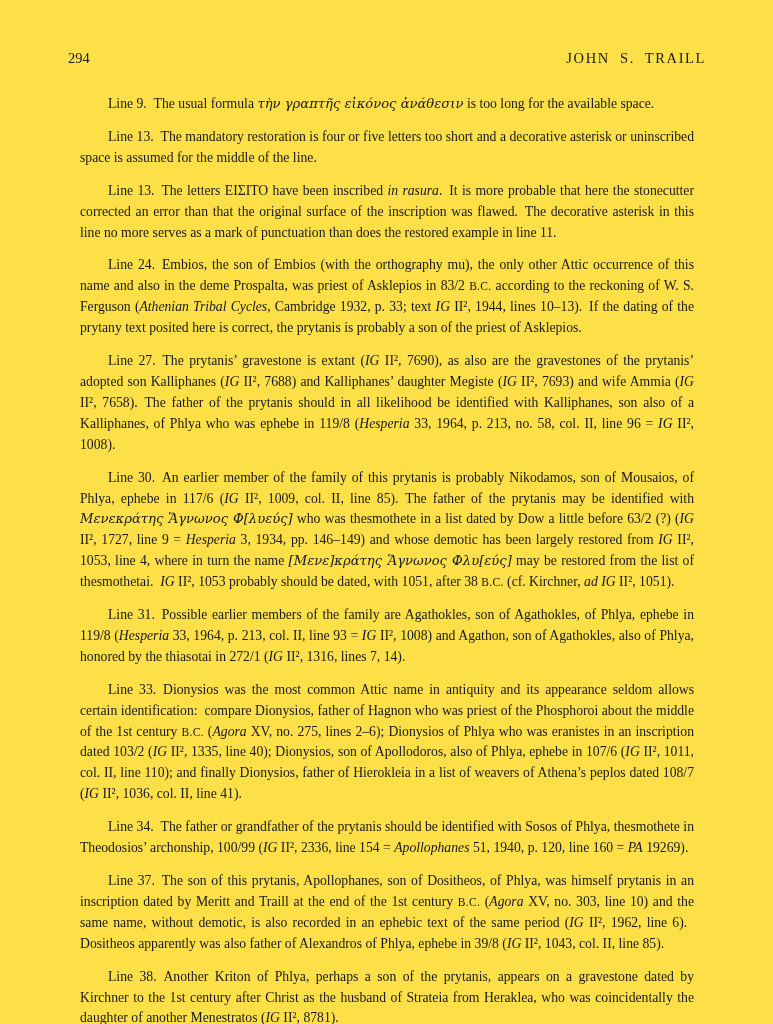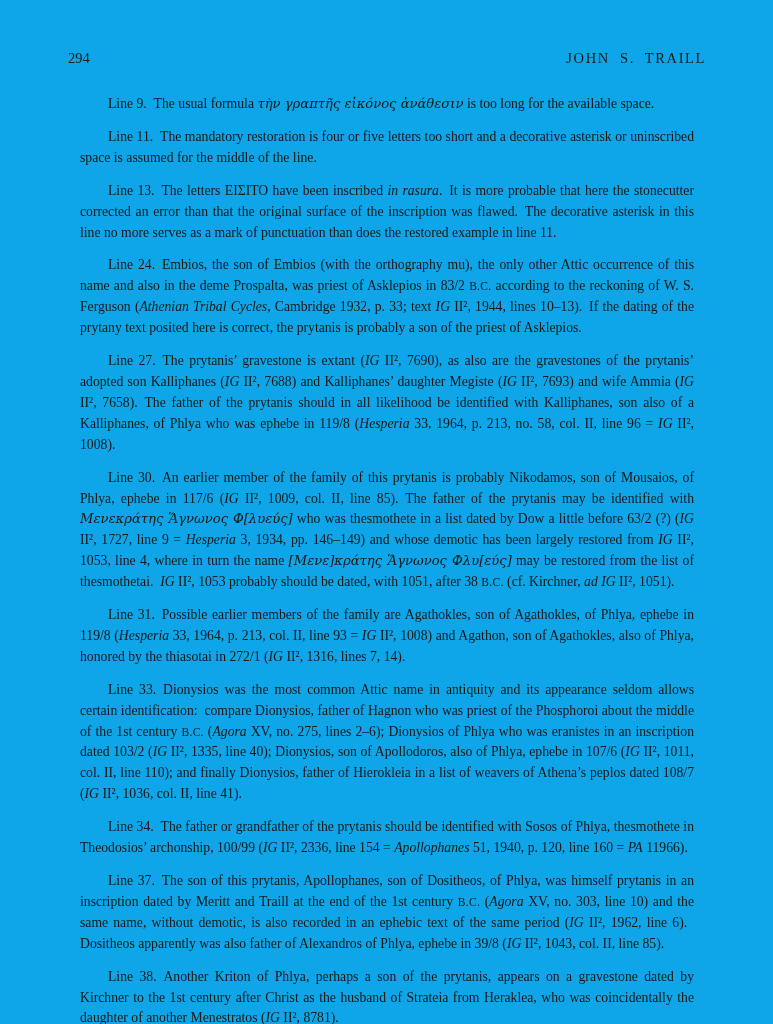--- a/index.html
+++ b/index.html
@@ -5,21 +5,21 @@
   html, body {
     margin: 0;
     padding: 0;
     background: #e8e8e4;
   }
   .page {
     position: relative;
     width: 773px;
     height: 1024px;
     margin: 0 auto;
-    background: #0ea5e9;
+    background: #fde047;
     color: #181817;
     overflow: hidden;
     font-family: "Liberation Serif", "DejaVu Serif", serif;
   }
   .content {
     position: absolute;
     left: 68px;
     top: 50px;
     width: 638px;
   }
@@ -70,25 +70,25 @@
 <body>
 
 <div class="page">
   <div class="content">
     <div class="running-header">
       <span class="page-number">294</span>
       <span class="running-head-title">JOHN S. TRAILL</span>
     </div>
     <div class="doc-body">
         <p class="para"><span>Line 9. The usual formula </span><span class="g">τὴν γραπτῆς εἰκόνος ἀνάθεσιν</span><span> is too long for the available space.</span></p>
-        <p class="para"><span>Line 11. The mandatory restoration is four or five letters too short and a decorative asterisk or uninscribed space is assumed for the middle of the line.</span></p>
+        <p class="para"><span>Line 13. The mandatory restoration is four or five letters too short and a decorative asterisk or uninscribed space is assumed for the middle of the line.</span></p>
         <p class="para"><span>Line 13. The letters ΕΙΣΙΤΟ have been inscribed </span><span class="i">in rasura</span><span>. It is more probable that here the stonecutter corrected an error than that the original surface of the inscription was flawed. The decorative asterisk in this line no more serves as a mark of punctuation than does the restored example in line 11.</span></p>
         <p class="para"><span>Line 24. Embios, the son of Embios (with the orthography mu), the only other Attic occurrence of this name and also in the deme Prospalta, was priest of Asklepios in 83/2 </span><span class="sc">B.C.</span><span> according to the reckoning of W. S. Ferguson (</span><span class="i">Athenian Tribal Cycles</span><span>, Cambridge 1932, p. 33; text </span><span class="i">IG</span><span> II², 1944, lines 10–13). If the dating of the prytany text posited here is correct, the prytanis is probably a son of the priest of Asklepios.</span></p>
         <p class="para"><span>Line 27. The prytanis’ gravestone is extant (</span><span class="i">IG</span><span> II², 7690), as also are the gravestones of the prytanis’ adopted son Kalliphanes (</span><span class="i">IG</span><span> II², 7688) and Kalliphanes’ daughter Megiste (</span><span class="i">IG</span><span> II², 7693) and wife Ammia (</span><span class="i">IG</span><span> II², 7658). The father of the prytanis should in all likelihood be identified with Kalliphanes, son also of a Kalliphanes, of Phlya who was ephebe in 119/8 (</span><span class="i">Hesperia</span><span> 33, 1964, p. 213, no. 58, col. II, line 96 = </span><span class="i">IG</span><span> II², 1008).</span></p>
         <p class="para"><span>Line 30. An earlier member of the family of this prytanis is probably Nikodamos, son of Mousaios, of Phlya, ephebe in 117/6 (</span><span class="i">IG</span><span> II², 1009, col. II, line 85). The father of the prytanis may be identified with </span><span class="g">Μενεκράτης Ἅγνωνος Φ[λυεύς]</span><span> who was thesmothete in a list dated by Dow a little before 63/2 (?) (</span><span class="i">IG</span><span> II², 1727, line 9 = </span><span class="i">Hesperia</span><span> 3, 1934, pp. 146–149) and whose demotic has been largely restored from </span><span class="i">IG</span><span> II², 1053, line 4, where in turn the name </span><span class="g">[Μενε]κράτης Ἅγνωνος Φλυ[εύς]</span><span> may be restored from the list of thesmothetai. </span><span class="i">IG</span><span> II², 1053 probably should be dated, with 1051, after 38 </span><span class="sc">B.C.</span><span> (cf. Kirchner, </span><span class="i">ad IG</span><span> II², 1051).</span></p>
         <p class="para"><span>Line 31. Possible earlier members of the family are Agathokles, son of Agathokles, of Phlya, ephebe in 119/8 (</span><span class="i">Hesperia</span><span> 33, 1964, p. 213, col. II, line 93 = </span><span class="i">IG</span><span> II², 1008) and Agathon, son of Agathokles, also of Phlya, honored by the thiasotai in 272/1 (</span><span class="i">IG</span><span> II², 1316, lines 7, 14).</span></p>
         <p class="para"><span>Line 33. Dionysios was the most common Attic name in antiquity and its appearance seldom allows certain identification: compare Dionysios, father of Hagnon who was priest of the Phosphoroi about the middle of the 1st century </span><span class="sc">B.C.</span><span> (</span><span class="i">Agora</span><span> XV, no. 275, lines 2–6); Dionysios of Phlya who was eranistes in an inscription dated 103/2 (</span><span class="i">IG</span><span> II², 1335, line 40); Dionysios, son of Apollodoros, also of Phlya, ephebe in 107/6 (</span><span class="i">IG</span><span> II², 1011, col. II, line 110); and finally Dionysios, father of Hierokleia in a list of weavers of Athena’s peplos dated 108/7 (</span><span class="i">IG</span><span> II², 1036, col. II, line 41).</span></p>
-        <p class="para"><span>Line 34. The father or grandfather of the prytanis should be identified with Sosos of Phlya, thesmothete in Theodosios’ archonship, 100/99 (</span><span class="i">IG</span><span> II², 2336, line 154 = </span><span class="i">Apollophanes</span><span> 51, 1940, p. 120, line 160 = </span><span class="i">PA</span><span> 11966).</span></p>
+        <p class="para"><span>Line 34. The father or grandfather of the prytanis should be identified with Sosos of Phlya, thesmothete in Theodosios’ archonship, 100/99 (</span><span class="i">IG</span><span> II², 2336, line 154 = </span><span class="i">Apollophanes</span><span> 51, 1940, p. 120, line 160 = </span><span class="i">PA</span><span> 19269).</span></p>
         <p class="para"><span>Line 37. The son of this prytanis, Apollophanes, son of Dositheos, of Phlya, was himself prytanis in an inscription dated by Meritt and Traill at the end of the 1st century </span><span class="sc">B.C.</span><span> (</span><span class="i">Agora</span><span> XV, no. 303, line 10) and the same name, without demotic, is also recorded in an ephebic text of the same period (</span><span class="i">IG</span><span> II², 1962, line 6). Dositheos apparently was also father of Alexandros of Phlya, ephebe in 39/8 (</span><span class="i">IG</span><span> II², 1043, col. II, line 85).</span></p>
         <p class="para"><span>Line 38. Another Kriton of Phlya, perhaps a son of the prytanis, appears on a gravestone dated by Kirchner to the 1st century after Christ as the husband of Strateia from Heraklea, who was coincidentally the daughter of another Menestratos (</span><span class="i">IG</span><span> II², 8781).</span></p>
       </div>
   </div>
 </div>
 
 </body></html>

